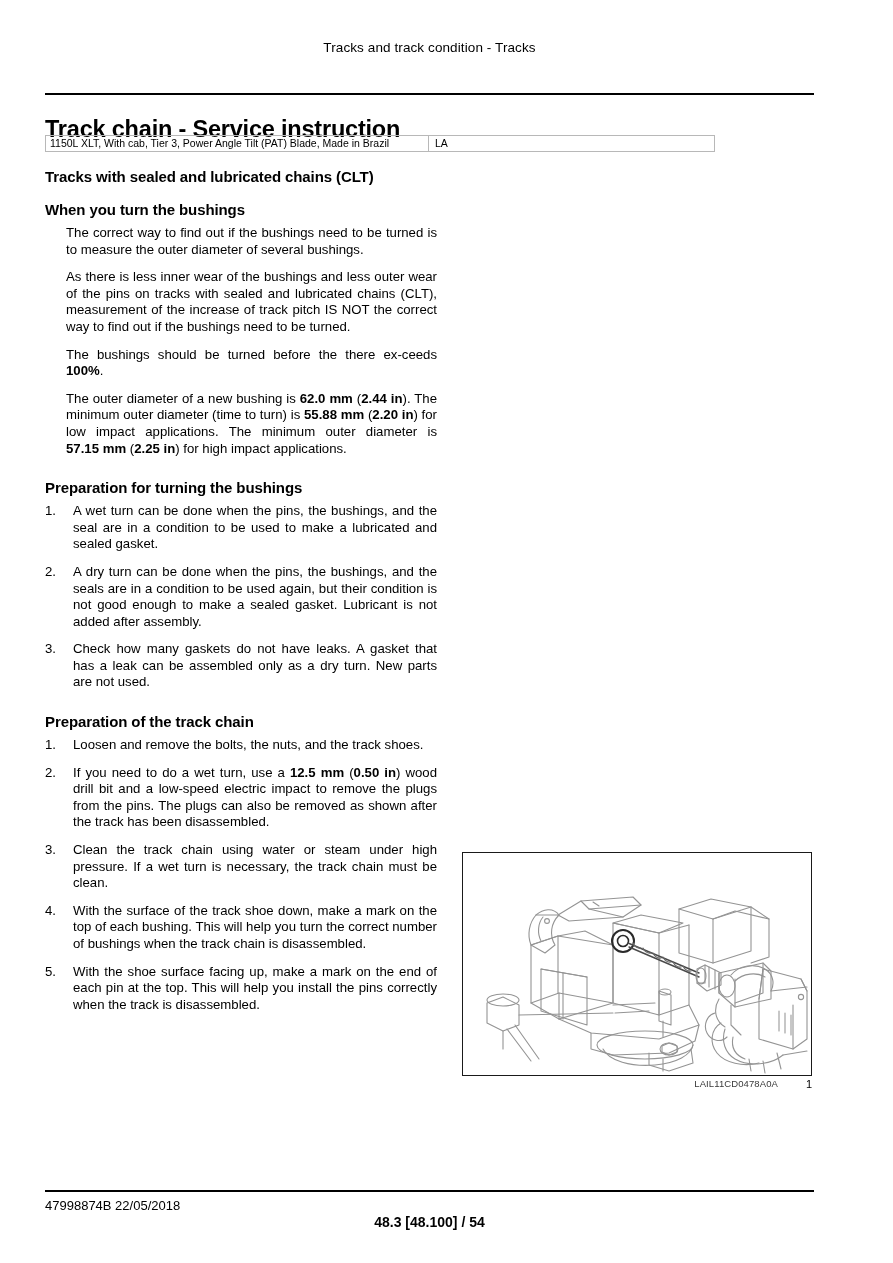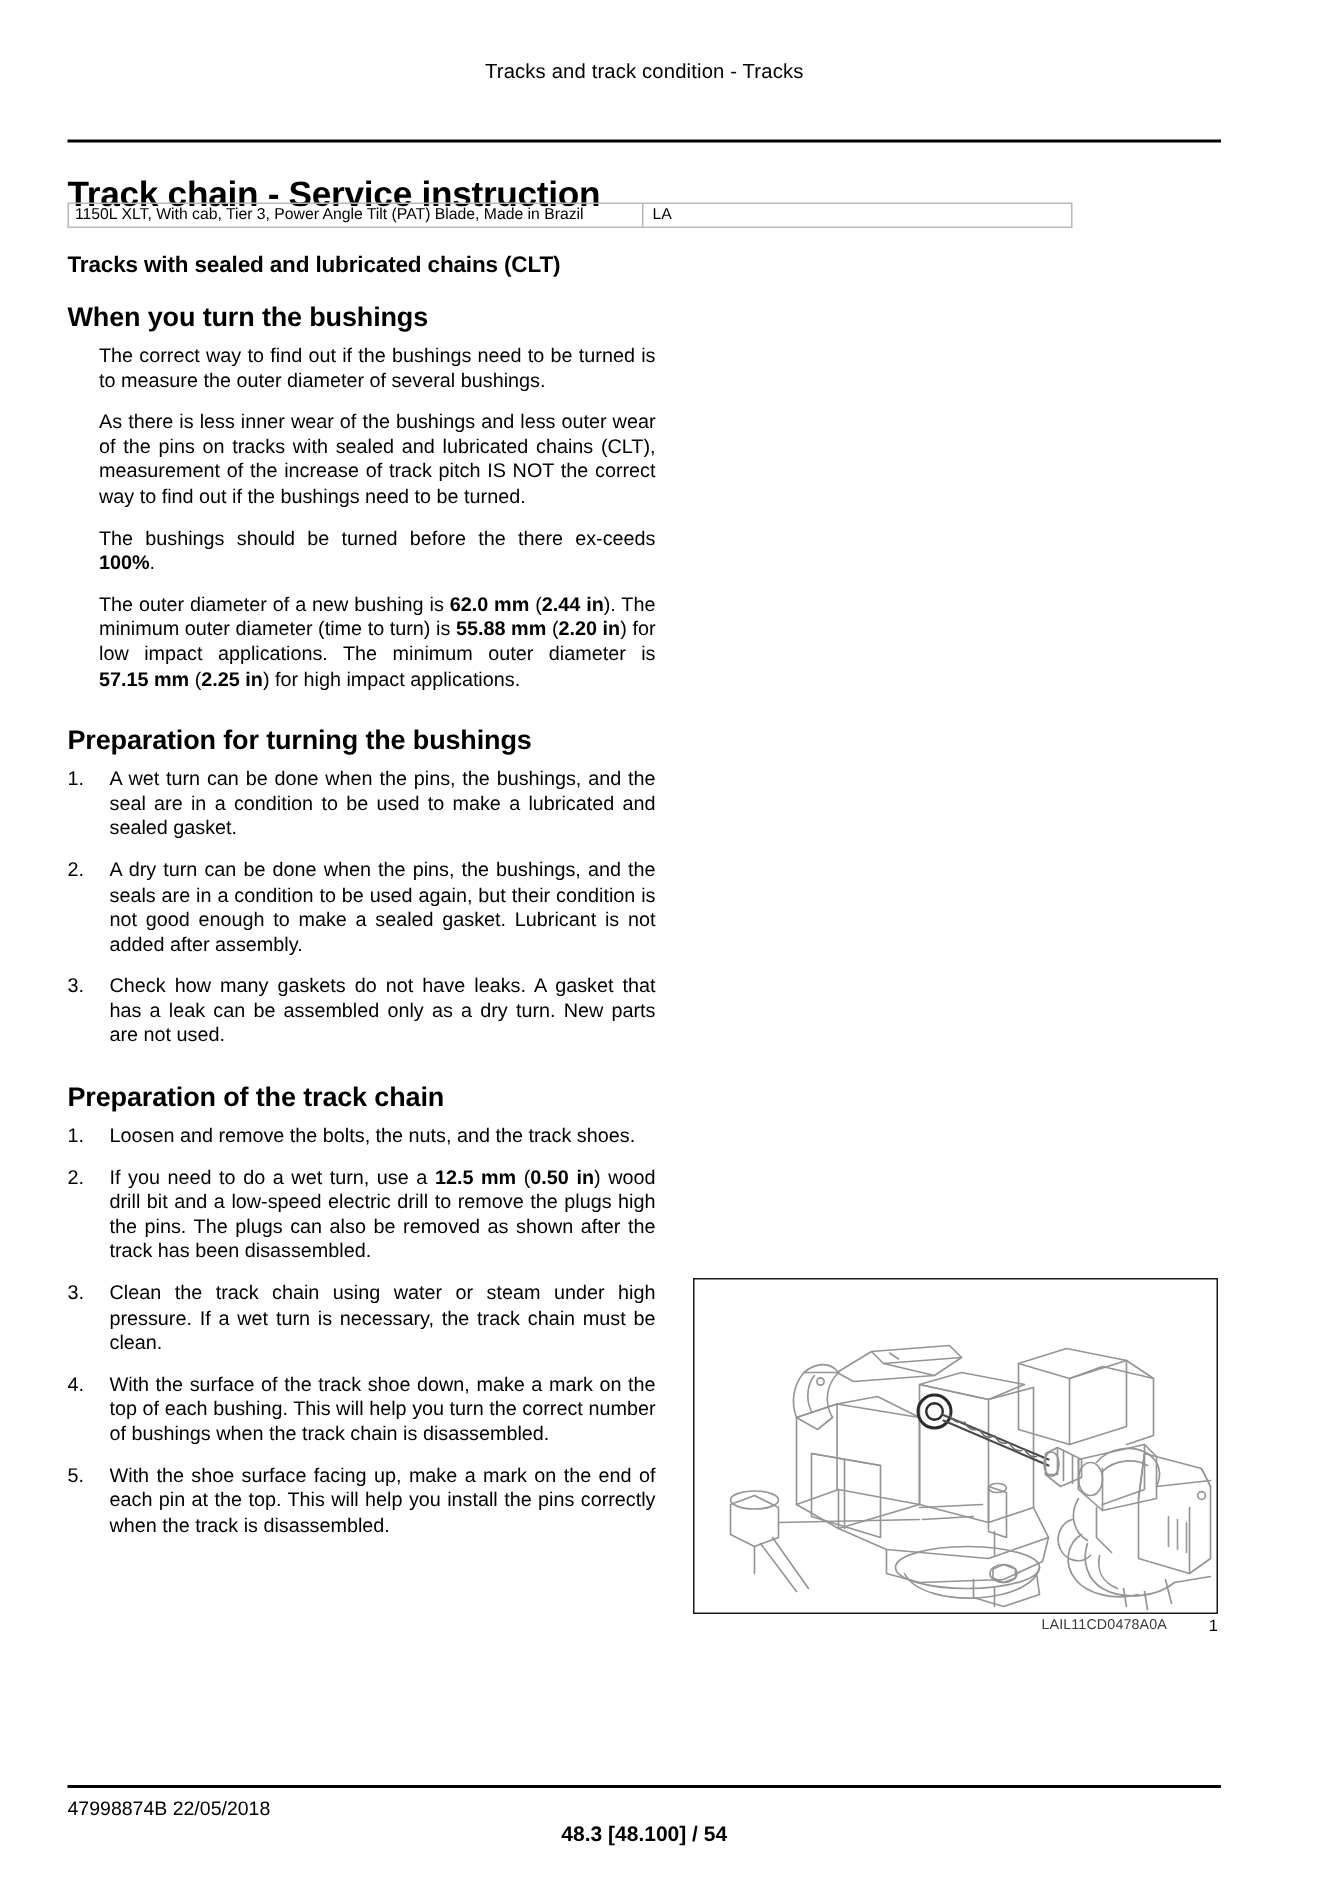--- a/index.html
+++ b/index.html
@@ -86,21 +86,21 @@
     width: 392px;
   }
 
   h2.section-head {
     font-size: 15px;
     font-weight: bold;
     margin: 0 0 6px 0;
     letter-spacing: -0.1px;
   }
   h3.sub-head {
-    font-size: 18px;
+    font-size: 15px;
     font-weight: bold;
     margin: 22px 0 7px 0;
     letter-spacing: -0.1px;
   }
   h3.sub-head.first {
     margin-top: 16px;
   }
 
   p.body-para {
     font-size: 13.2px;
@@ -243,21 +243,21 @@
 
     <h3 class="sub-head">Preparation of the track chain</h3>
 
     <ol class="num-list">
       <li>
         <span class="li-num">1.</span>
         <span>Loosen and remove the bolts, the nuts, and the track shoes.</span>
       </li>
       <li>
         <span class="li-num">2.</span>
-        <span><span>If you need to do a wet turn, use a </span><b class="nbsp-join">12.5 mm</b><span> (</span><b class="nbsp-join">0.50 in</b><span>) wood drill bit and a low-speed electric drill to remove the plugs high the pins. The plugs can also be removed as shown after the track has been disassembled.</span></span>
+        <span><span>If you need to do a wet turn, use a </span><b class="nbsp-join">12.5 mm</b><span> (</span><b class="nbsp-join">0.50 in</b><span>) wood drill bit and a low-speed electric impact to remove the plugs from the pins. The plugs can also be removed as shown after the track has been disassembled.</span></span>
       </li>
       <li>
         <span class="li-num">3.</span>
         <span>Clean the track chain using water or steam under high pressure.  If a wet turn is necessary, the track chain must be clean.</span>
       </li>
       <li>
         <span class="li-num">4.</span>
         <span>With the surface of the track shoe down, make a mark on the top of each bushing.  This will help you turn the correct number of bushings when the track chain is disassembled.</span>
       </li>
       <li>

